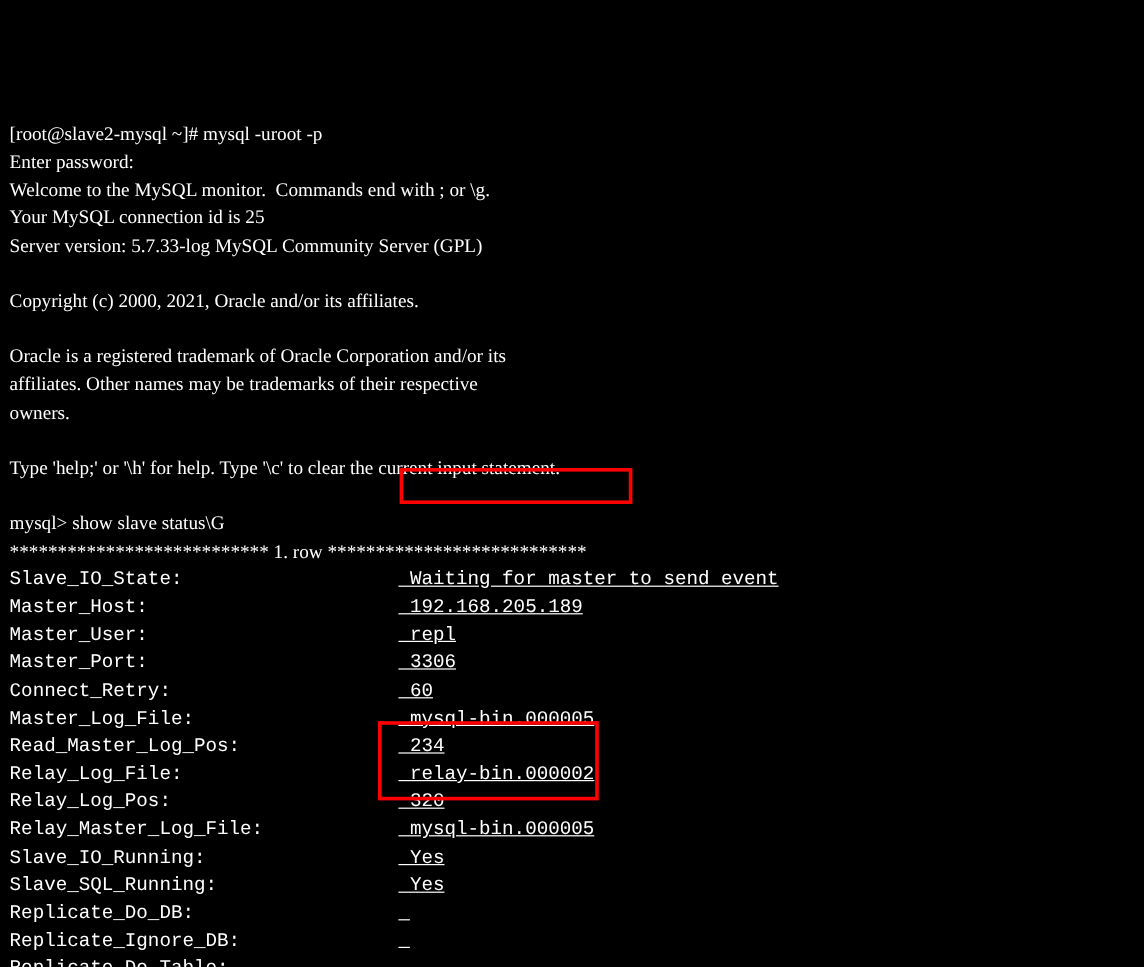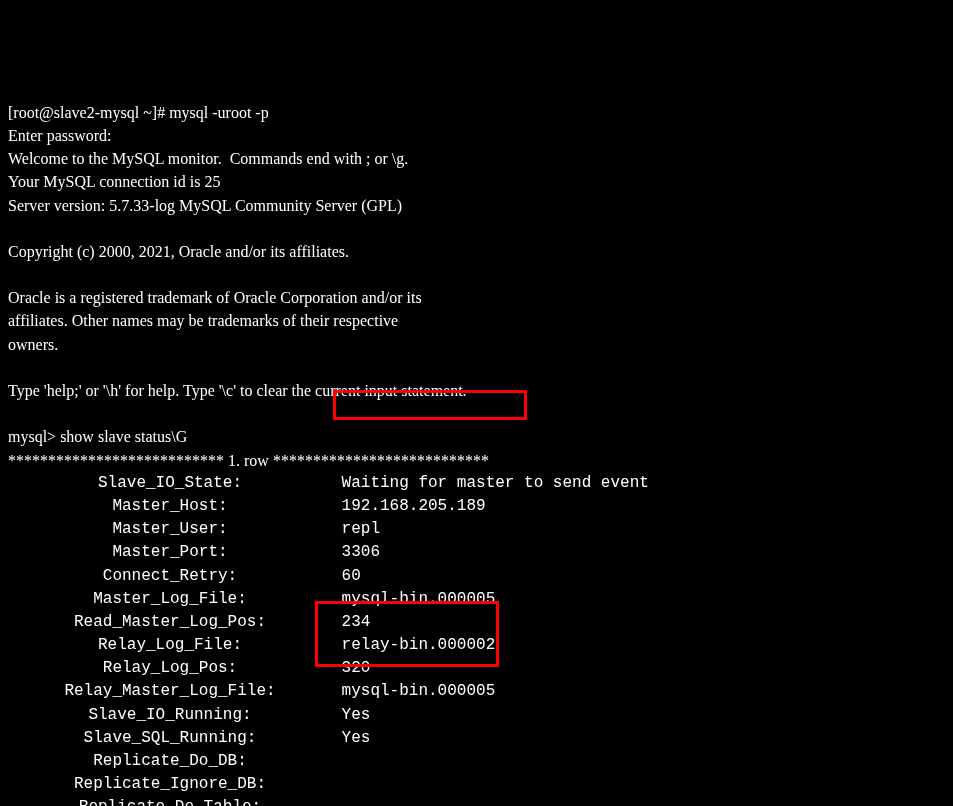--- a/index.html
+++ b/index.html
@@ -32,25 +32,26 @@
     .terminal-line {
       display: block;
       font-family: Liberation Serif, serif;
     }
     .status-row {
       display: block;
     }
     .status-label {
       display: inline-block;
       width: 324px;
-      text-align: center;
+      text-align: left;
       font-family: Liberation Mono, monospace;
     }
     .status-value {
       display: inline;
+      text-decoration: underline;
     }
   </style>
 </head>
 <body>
 
 
 
 <span class="terminal-line"><span>[root@slave2-mysql ~]# </span><span>mysql -uroot -p</span></span><span class="terminal-line">Enter password: </span><span class="terminal-line">Welcome to the MySQL monitor.  Commands end with ; or \g.</span><span class="terminal-line">Your MySQL connection id is 25</span><span class="terminal-line">Server version: 5.7.33-log MySQL Community Server (GPL)</span><span class="terminal-line"> </span><span class="terminal-line">Copyright (c) 2000, 2021, Oracle and/or its affiliates.</span><span class="terminal-line"> </span><span class="terminal-line">Oracle is a registered trademark of Oracle Corporation and/or its</span><span class="terminal-line">affiliates. Other names may be trademarks of their respective</span><span class="terminal-line">owners.</span><span class="terminal-line"> </span><span class="terminal-line">Type 'help;' or '\h' for help. Type '\c' to clear the current input statement.</span><span class="terminal-line"> </span><span class="terminal-line"><span>mysql&gt; </span><span>show slave status\G</span></span><span class="terminal-line">*************************** 1. row ***************************</span><span class="status-row"><span class="status-label">Slave_IO_State:</span><span class="status-value"> Waiting for master to send event</span></span><span class="status-row"><span class="status-label">Master_Host:</span><span class="status-value"> 192.168.205.189</span></span><span class="status-row"><span class="status-label">Master_User:</span><span class="status-value"> repl</span></span><span class="status-row"><span class="status-label">Master_Port:</span><span class="status-value"> 3306</span></span><span class="status-row"><span class="status-label">Connect_Retry:</span><span class="status-value"> 60</span></span><span class="status-row"><span class="status-label">Master_Log_File:</span><span class="status-value"> mysql-bin.000005</span></span><span class="status-row"><span class="status-label">Read_Master_Log_Pos:</span><span class="status-value"> 234</span></span><span class="status-row"><span class="status-label">Relay_Log_File:</span><span class="status-value"> relay-bin.000002</span></span><span class="status-row"><span class="status-label">Relay_Log_Pos:</span><span class="status-value"> 320</span></span><span class="status-row"><span class="status-label">Relay_Master_Log_File:</span><span class="status-value"> mysql-bin.000005</span></span><span class="status-row"><span class="status-label">Slave_IO_Running:</span><span class="status-value"> Yes</span></span><span class="status-row"><span class="status-label">Slave_SQL_Running:</span><span class="status-value"> Yes</span></span><span class="status-row"><span class="status-label">Replicate_Do_DB:</span><span class="status-value"> </span></span><span class="status-row"><span class="status-label">Replicate_Ignore_DB:</span><span class="status-value"> </span></span><span class="status-row"><span class="status-label">Replicate_Do_Table:</span><span class="status-value"> </span></span>
 
 <div id="highlight-1" class="highlight-box"></div>

